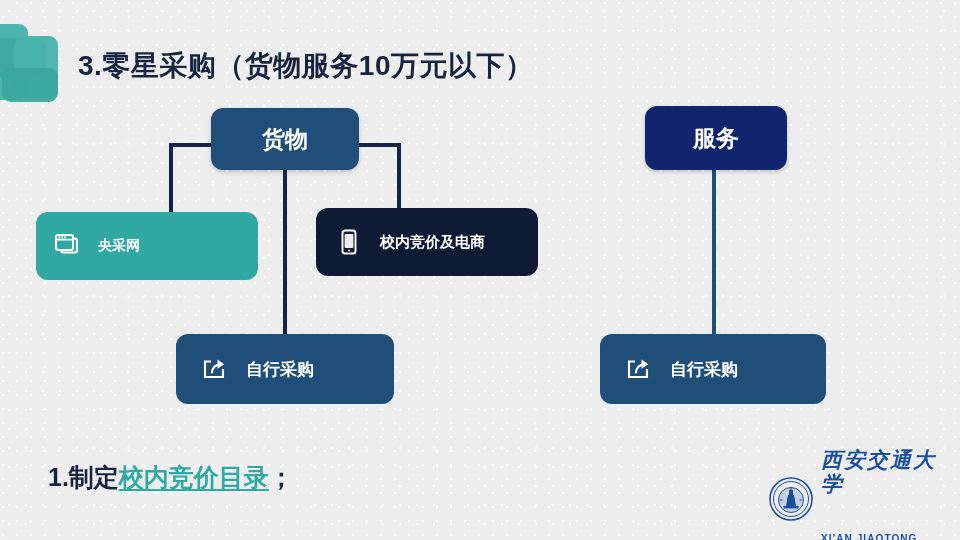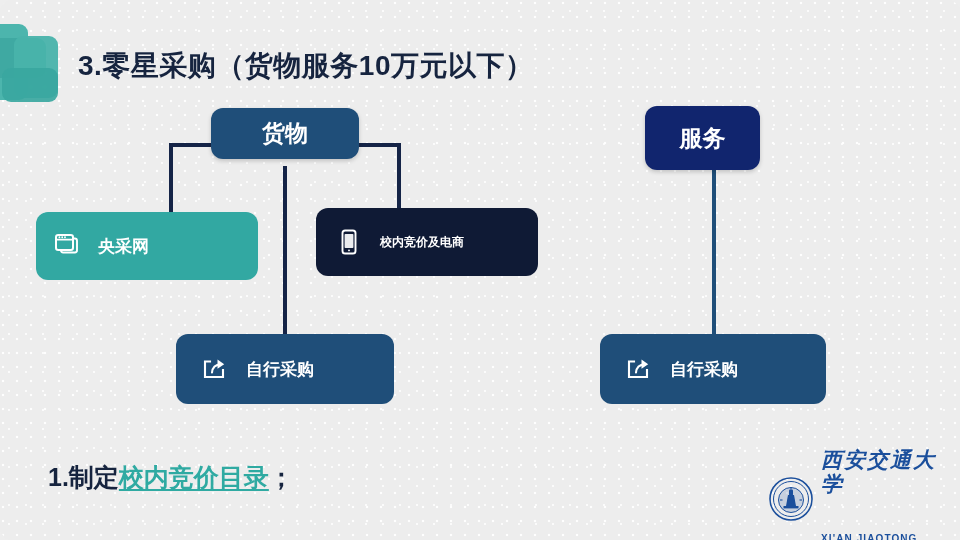--- a/index.html
+++ b/index.html
@@ -87,42 +87,42 @@
     font-weight: bold;
   }
   .node .label {
     white-space: nowrap;
   }
   .node-center {
     justify-content: center;
   }
 
   #node-goods {
-    left: 211px; top: 108px; width: 148px; height: 51px;
+    left: 211px; top: 108px; width: 148px; height: 62px;
     background: #1f4e79;
     font-size: 23px;
     box-shadow: 0 2px 4px rgba(0,0,0,0.18);
   }
   #node-service {
-    left: 645px; top: 106px; width: 115px; height: 64px;
+    left: 645px; top: 106px; width: 142px; height: 64px;
     background: #11256e;
     font-size: 23px;
     box-shadow: 0 2px 4px rgba(0,0,0,0.18);
   }
   #node-yangcai {
     left: 36px; top: 212px; width: 222px; height: 68px;
     background: #32a8a2;
     padding-left: 16px;
-    font-size: 17px;
+    font-size: 14px;
   }
   #node-bidding {
     left: 316px; top: 208px; width: 222px; height: 68px;
     background: #0f1a35;
     padding-left: 18px;
-    font-size: 12px;
+    font-size: 15px;
   }
   #node-self-left {
     left: 176px; top: 334px; width: 218px; height: 70px;
     background: #1f4e79;
     padding-left: 24px;
     font-size: 17px;
   }
   #node-self-right {
     left: 600px; top: 334px; width: 226px; height: 70px;
     background: #1f4e79;

